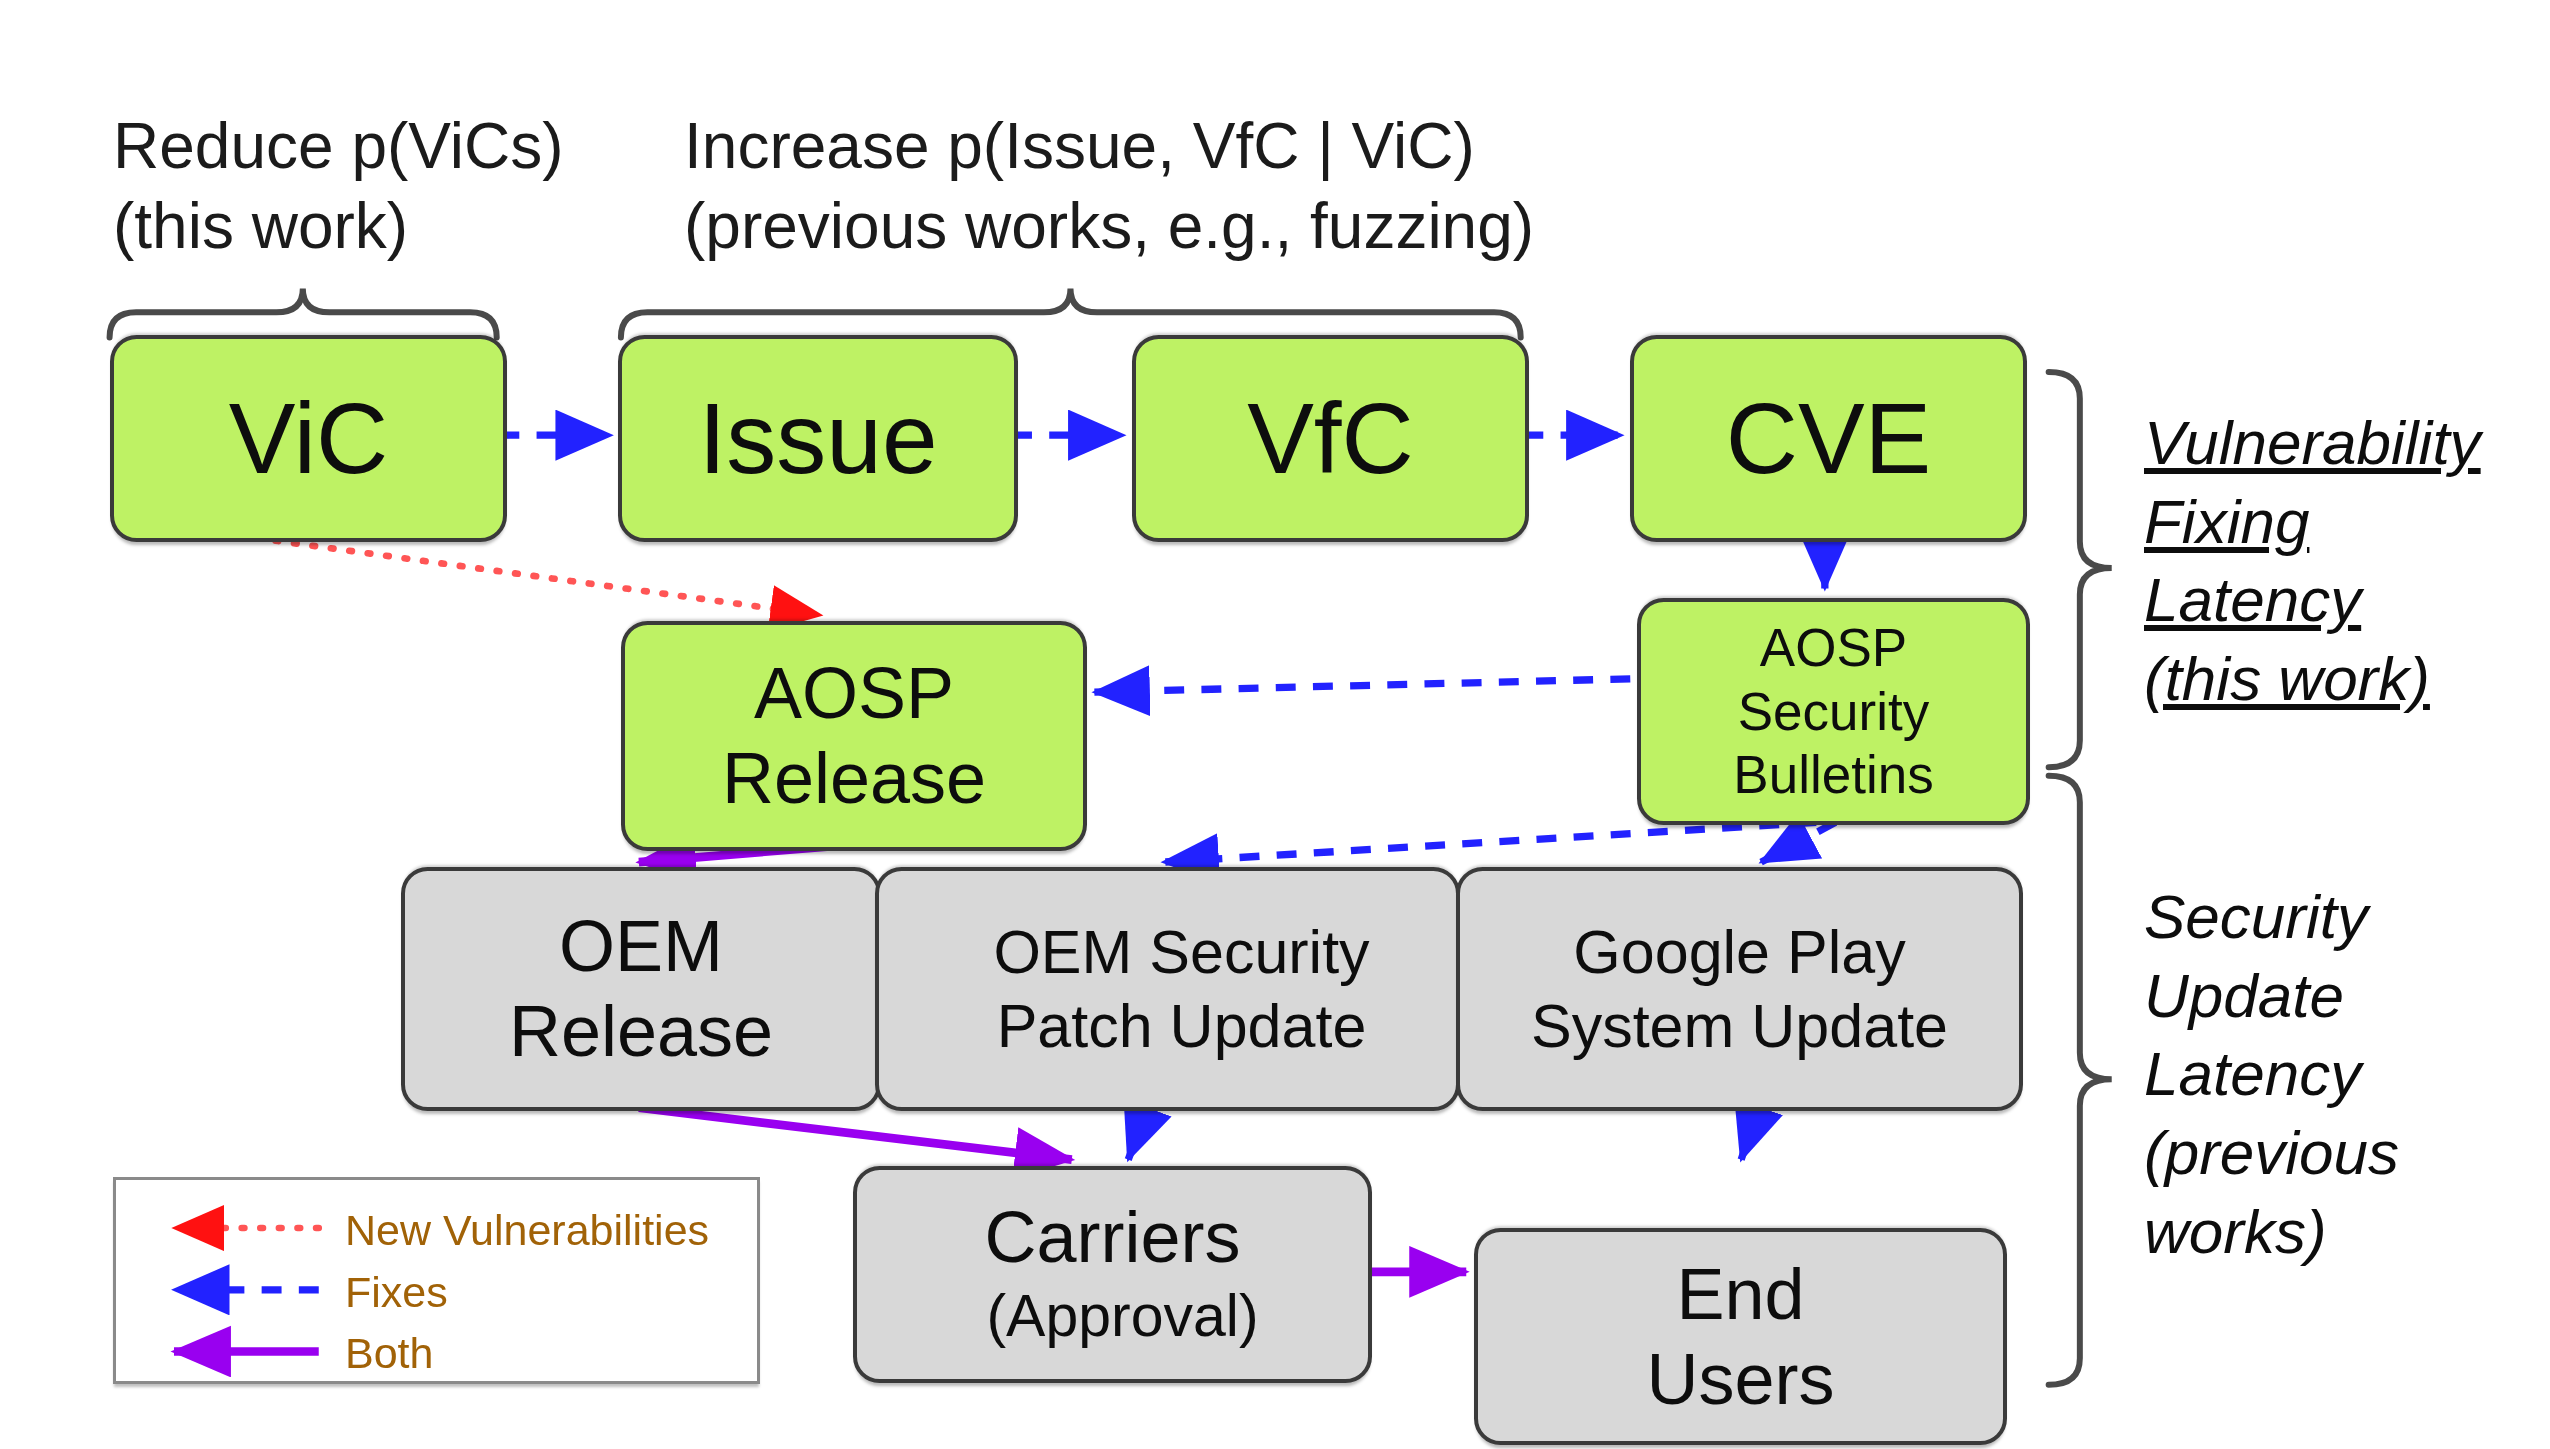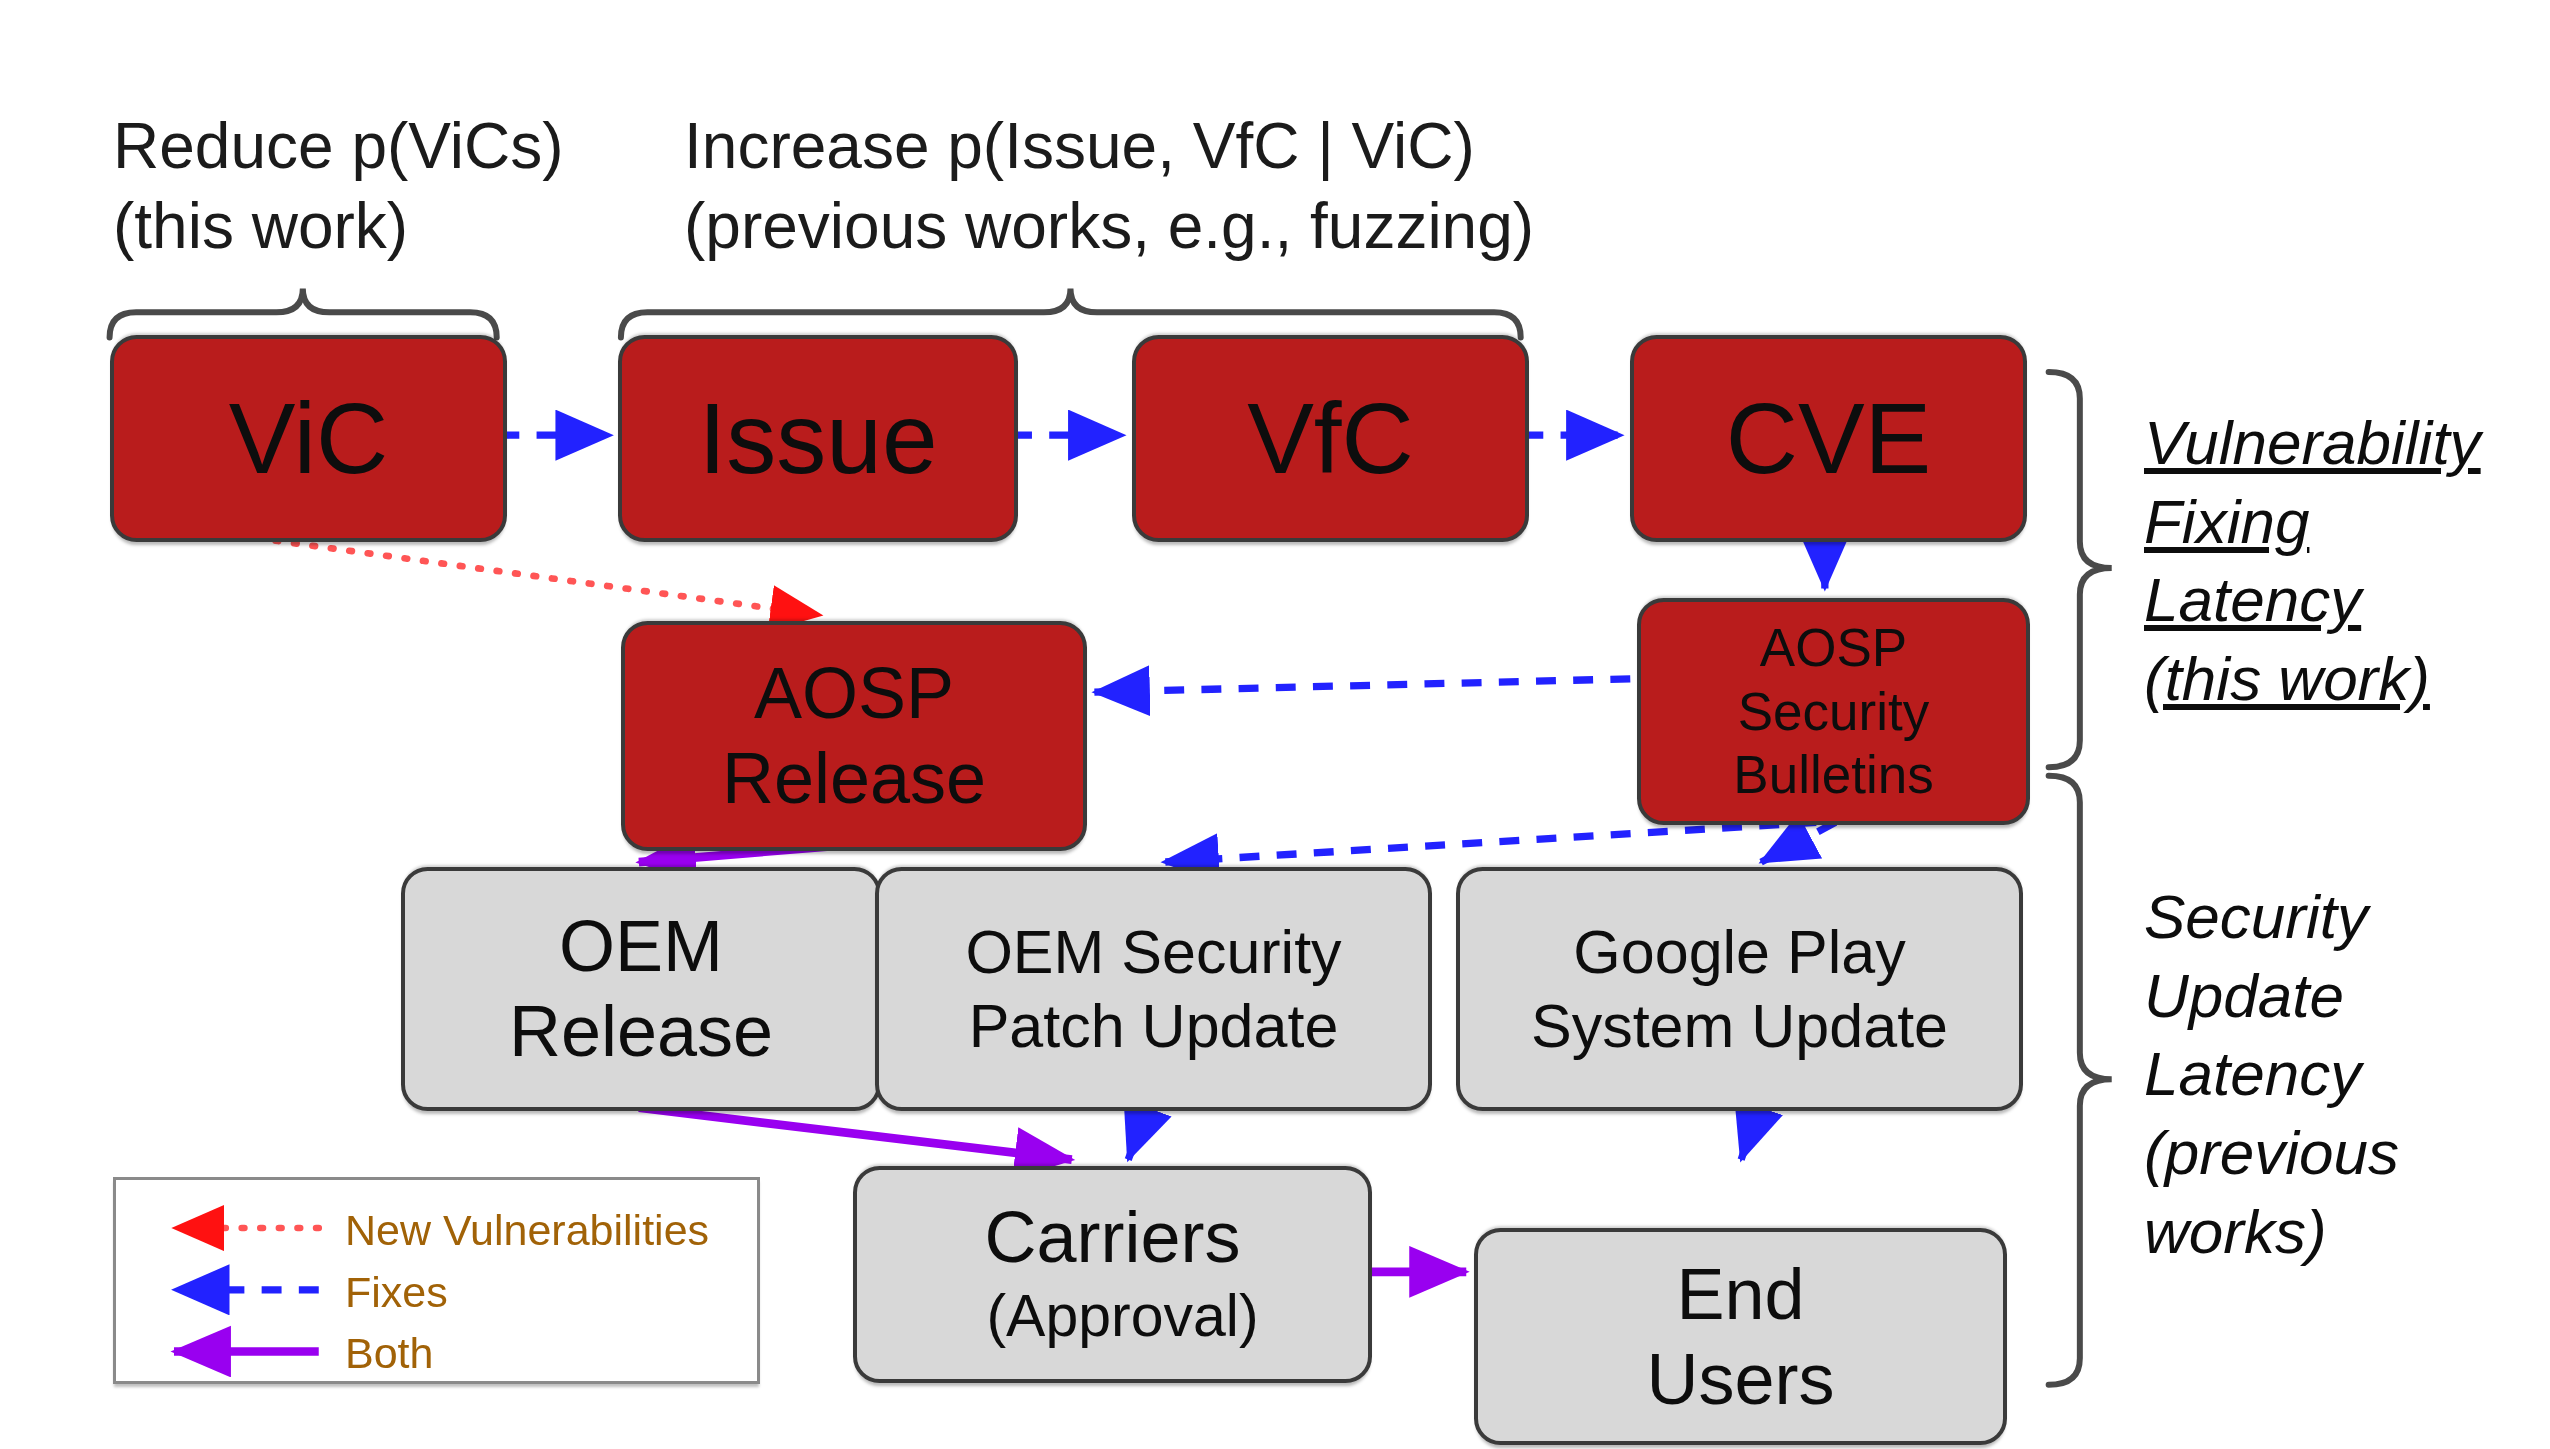--- a/index.html
+++ b/index.html
@@ -2,21 +2,21 @@
 <html style="font-size:10.6px"><head>
 <meta charset="utf-8">
 <style>
   html,body{margin:0;padding:0;background:#ffffff;}
   body{width:2550px;height:1450px;overflow:hidden;
        font-family:"Liberation Sans","DejaVu Sans",sans-serif;color:#111;}
   #stage{position:relative;width:2550px;height:1450px;background:#fff;}
   svg.arrows{position:absolute;left:0;top:0;z-index:3;}
 
   .node{position:absolute;display:flex;flex-direction:column;align-items:center;justify-content:center;
-        border:4px solid #3a3a3a;border-radius:26.6px;background:#b91c1c;z-index:4;
+        border:4px solid #3a3a3a;border-radius:26.6px;background:#bef264;z-index:4;
         text-align:center;white-space:pre-line;color:#0d0d0d;
         box-shadow:0 4.6px 3.3px -2px rgba(0,0,0,0.28), 0 -3.3px 2.7px -2px rgba(0,0,0,0.18);}
   .node.gray{background:#d8d8d8;}
 
   .f150{font-size:100px;line-height:1.05;}
   .f108{font-size:72px;line-height:1.18;}
   .f92{font-size:61px;line-height:1.22;}
   .f80{font-size:53px;line-height:1.2;}
 
   .annotation{position:absolute;font-size:64px;line-height:1.25;
@@ -97,21 +97,21 @@
   <div class="node f150" style="left:1630px;top:335px;width:389px;height:199px;">CVE</div>
 
   <div class="node f108" style="left:621px;top:621px;width:458px;height:222px;">AOSP
 Release</div>
   <div class="node f80" style="left:1637px;top:598px;width:385px;height:219px;">AOSP
 Security
 Bulletins</div>
 
   <div class="node gray f108" style="left:361px;top:867px;width:472px;height:236px;margin-left:40px;">OEM
 Release</div>
-  <div class="node gray f92" style="left:875px;top:867px;width:549px;height:236px;">OEM Security
+  <div class="node gray f92" style="left:875px;top:867px;width:549px;height:236px;padding-left:28px;">OEM Security
 Patch Update</div>
   <div class="node gray f92" style="left:1456px;top:867px;width:559px;height:236px;">Google Play
 System Update</div>
 
   <div class="node gray" style="left:853px;top:1166px;width:511px;height:209px;">
     <div class="f108">Carriers</div>
     <div class="carriers-sub">(Approval)</div>
   </div>
   <div class="node gray f108" style="left:1474px;top:1228px;width:525px;height:209px;">End
 Users</div>

